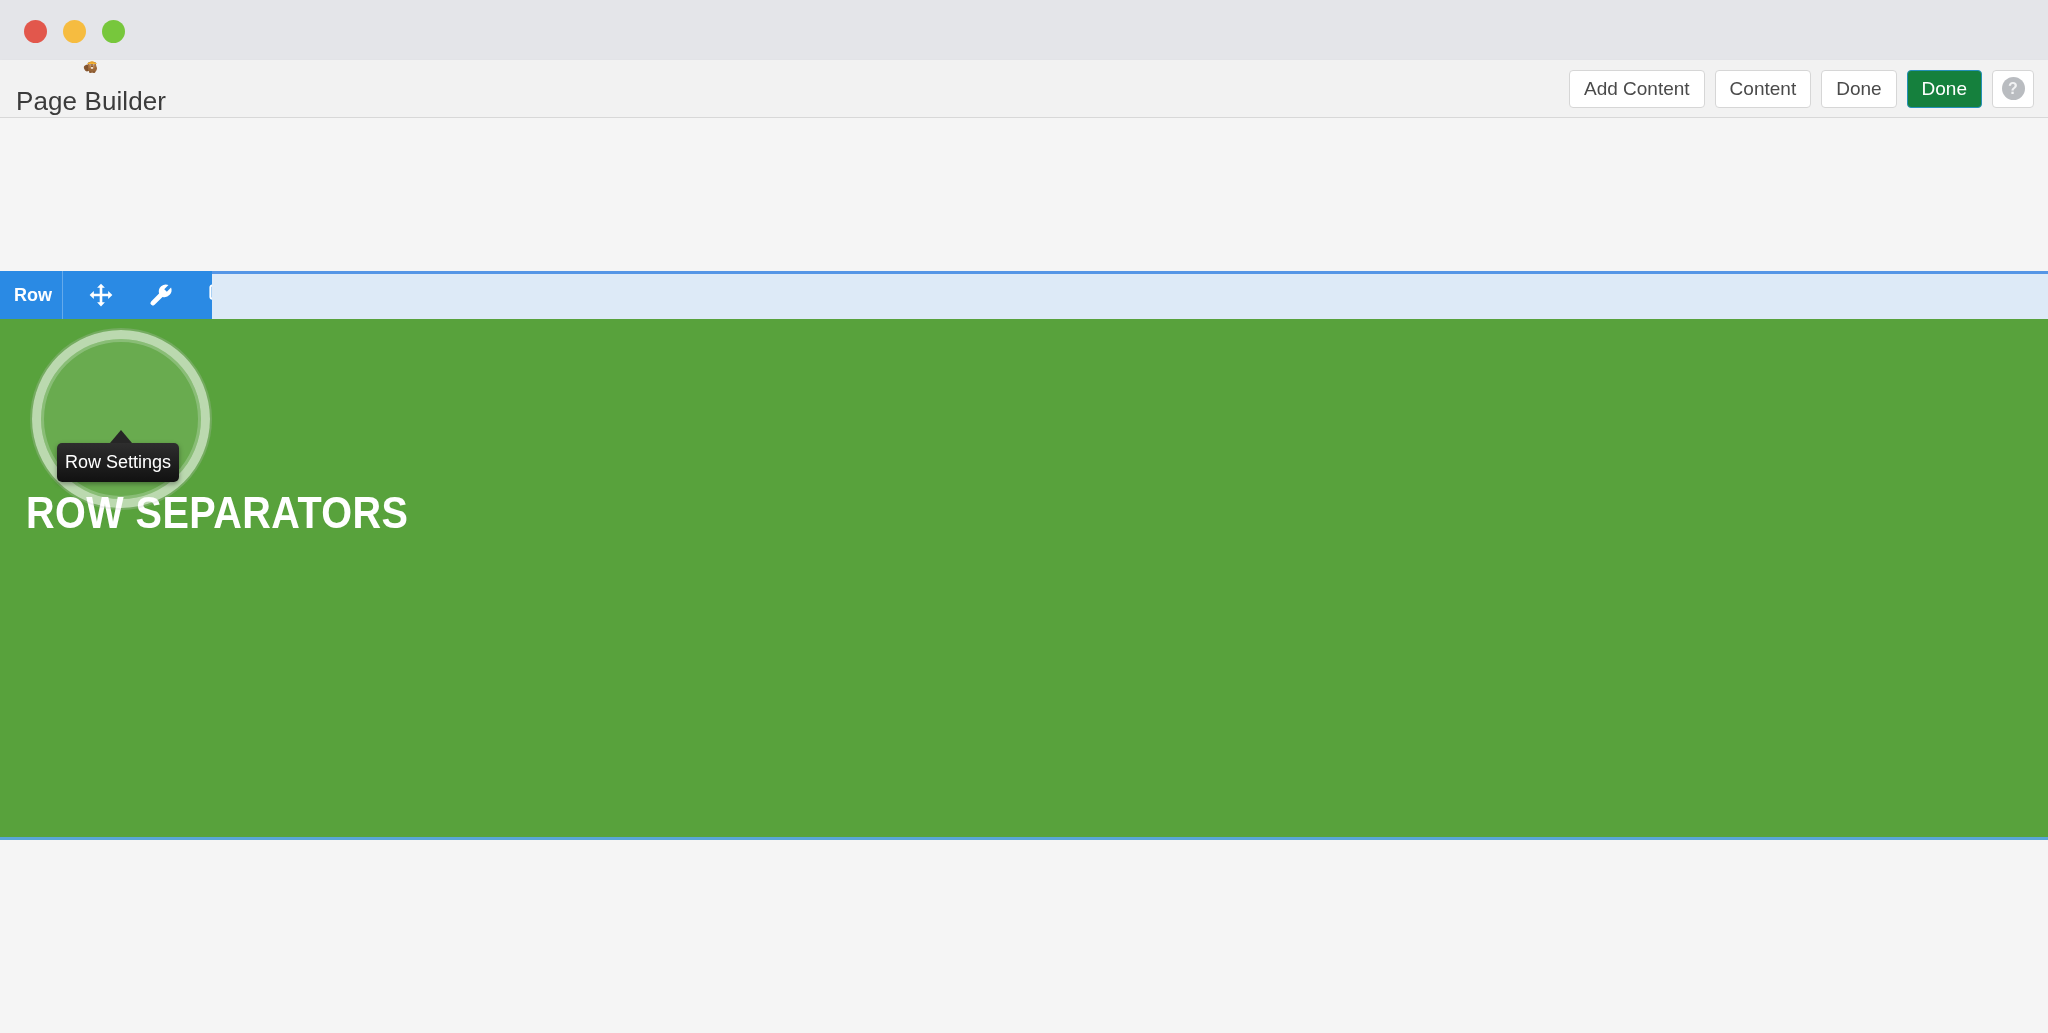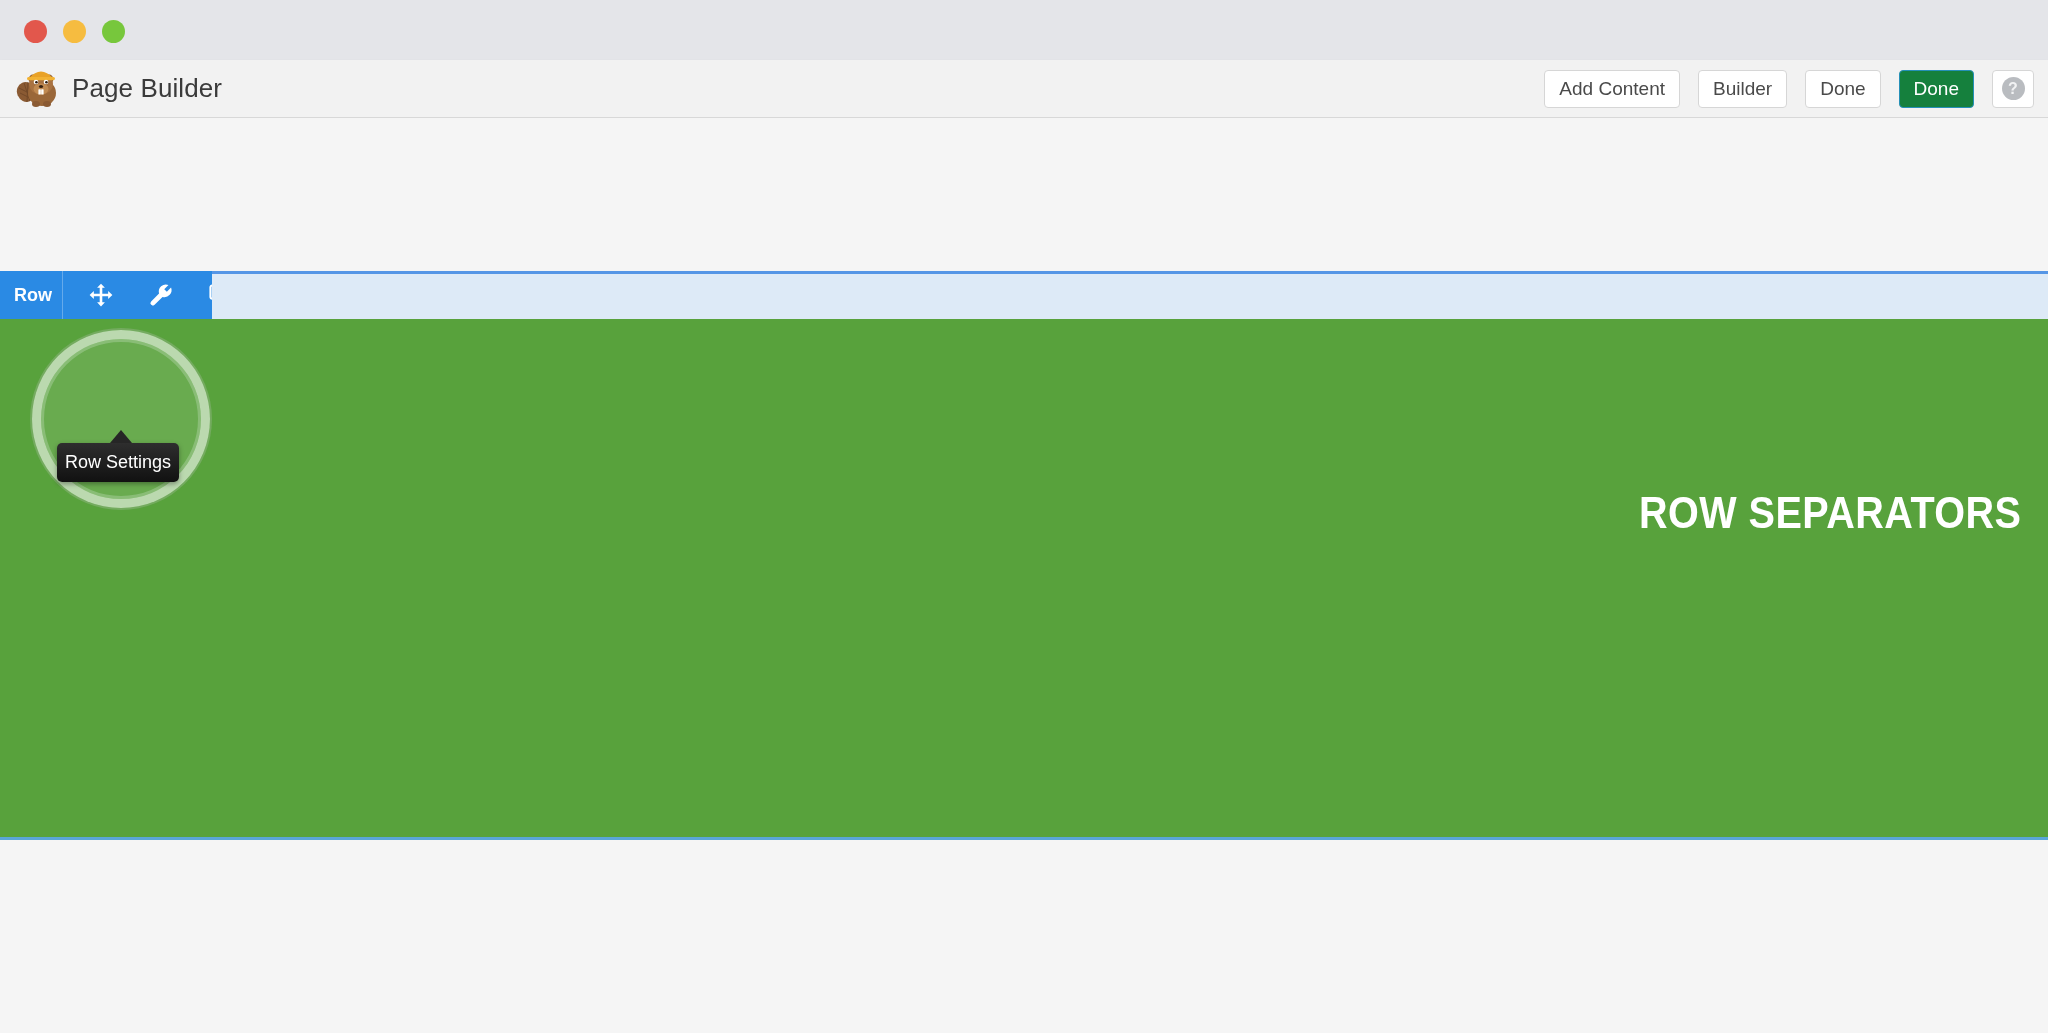--- a/index.html
+++ b/index.html
@@ -59,20 +59,21 @@
     box-sizing: border-box;
   }
   #brand {
     position: absolute;
     left: 16px;
     top: 0;
     height: 57px;
     display: flex;
     align-items: center;
     gap: 12px;
+    flex-direction: column;
   }
   #beaver-logo {
     width: 44px;
     height: 42px;
     display: block;
   }
   #brand-title {
     font-size: 26px;
     color: #3b3b3b;
     font-weight: 400;
@@ -80,21 +81,21 @@
     white-space: nowrap;
   }
 
   #header-actions {
     position: absolute;
     right: 14px;
     top: 0;
     height: 57px;
     display: flex;
     align-items: center;
-    gap: 18px;
+    gap: 10px;
     justify-content: flex-end;
   }
   .hbtn {
     height: 38px;
     padding: 0 14px;
     border: 1px solid #d6d6d6;
     border-radius: 4px;
     background: #ffffff;
     color: #4a4a4a;
     font-size: 19px;
@@ -154,21 +155,21 @@
   #green-row {
     position: absolute;
     top: 201px; left: 0;
     width: 2048px;
     height: 521px;
     background: #58a23c;
     border-bottom: 3px solid #5aa6d8;
     box-sizing: border-box;
     display: flex;
     align-items: center;
-    justify-content: flex-end;
+    justify-content: flex-start;
   }
   #row-heading {
     margin: 0;
     margin-top: -130px;
     color: #ffffff;
     font-size: 45px;
     font-weight: bold;
     letter-spacing: 0.5px;
     font-family: "Liberation Sans Narrow", "Liberation Sans", sans-serif;
     transform: scaleX(0.88);
@@ -301,21 +302,21 @@
         <rect x="25.2" y="21.2" width="2.4" height="5.4" rx="0.6" fill="#ffffff"></rect>
 
         <ellipse cx="20" cy="36" rx="4" ry="3" fill="#8a5a33"></ellipse>
         <ellipse cx="31" cy="36" rx="4" ry="3" fill="#8a5a33"></ellipse>
       </svg>
       <span id="brand-title">Page Builder</span>
     </div>
 
     <div id="header-actions">
       <button class="hbtn">Add Content</button>
-      <button class="hbtn">Builder</button>
+      <button class="hbtn">Content</button>
       <button class="hbtn">Done</button>
       <button class="hbtn hbtn-primary">Done</button>
       <button class="hbtn hbtn-icon">
         <span class="help-glyph">?</span>
       </button>
     </div>
   </div>
 
   <div id="canvas">
 

